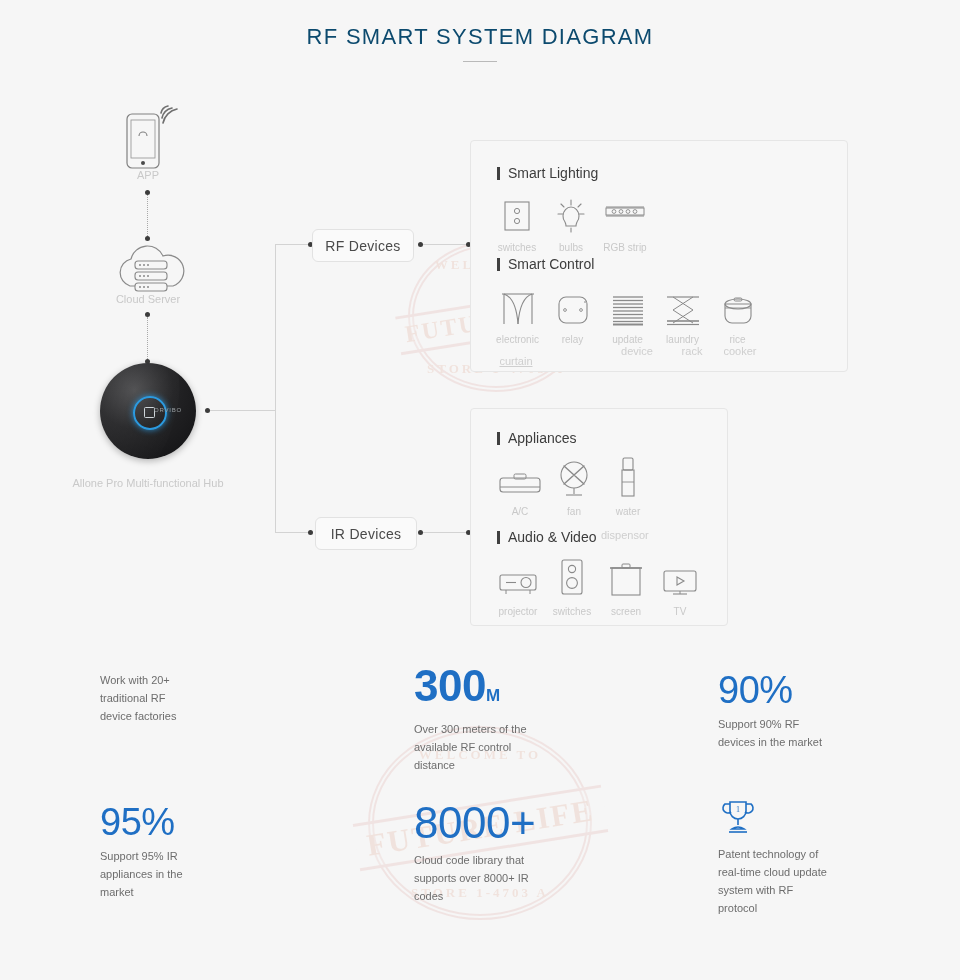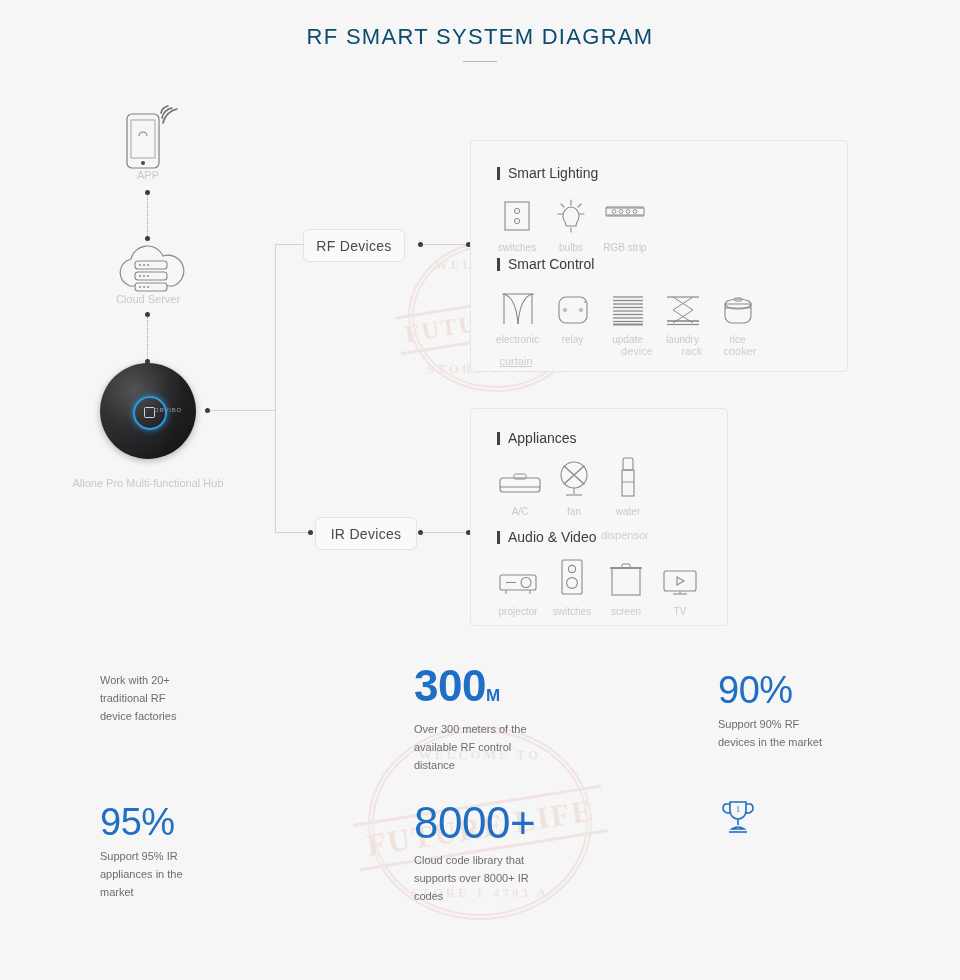--- a/index.html
+++ b/index.html
@@ -68,21 +68,21 @@
 
   
   .line{position:absolute;background:#d3d3d3;}
   .lh{height:1px;}
   .lv{width:1px;}
 
   
   .pill{position:absolute;border:1px solid #e2e2e2;border-radius:6px;background:#fafafa;
     display:flex;align-items:center;justify-content:center;
     font-size:14px;color:#4a4a4a;letter-spacing:.3px;}
-  #rf-pill{left:303px;top:229px;width:100px;height:31px;}
+  #rf-pill{left:312px;top:229px;width:100px;height:31px;}
   #ir-pill{left:315px;top:517px;width:100px;height:31px;}
 
   
   .panel{position:absolute;border:1px solid #e6e6e6;border-radius:4px;background:#f7f7f7;}
   #panel-top{left:470px;top:140px;width:376px;height:230px;}
   #panel-bottom{left:470px;top:408px;width:256px;height:216px;}
 
   .sec-title{position:absolute;font-size:14px;color:#3c3c3c;display:flex;align-items:center;}
   .sec-title i{display:inline-block;width:3px;height:13px;background:#404040;margin-right:8px;}
 
@@ -454,15 +454,16 @@
       <svg width="40" height="38" viewBox="0 0 40 38">
         <path d="M12 4 h16 v9 a8 8 0 0 1 -16 0 z" fill="none" stroke="#1f6fc4" stroke-width="1.6"></path>
         <path d="M12 6 h-5 a5 5 0 0 0 6 8" fill="none" stroke="#1f6fc4" stroke-width="1.6"></path>
         <path d="M28 6 h5 a5 5 0 0 1 -6 8" fill="none" stroke="#1f6fc4" stroke-width="1.6"></path>
         <line x1="20" y1="21" x2="20" y2="27" stroke="#1f6fc4" stroke-width="1.6"></line>
         <path d="M14 31 q6 -4 12 0 z" fill="none" stroke="#1f6fc4" stroke-width="1.6"></path>
         <line x1="11" y1="34" x2="29" y2="34" stroke="#1f6fc4" stroke-width="1.6"></line>
         <text x="20" y="14" font-size="8" fill="#1f6fc4" text-anchor="middle" font-family="Liberation Serif, serif">1</text>
       </svg>
     </div>
+    <div class="txt" style="max-width:110px;">Patent technology of real-time cloud update system with RF protocol</div>
   </div>
 
 </div>
 
 </body></html>

